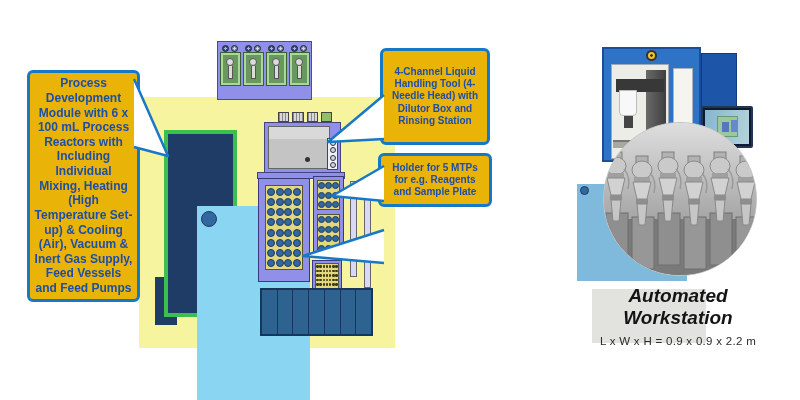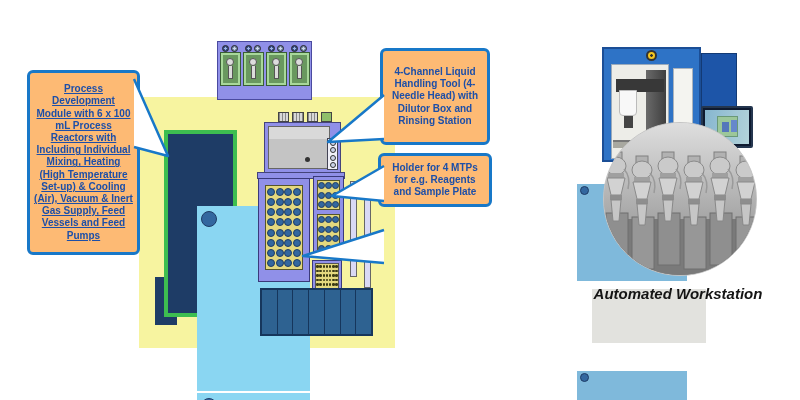--- a/index.html
+++ b/index.html
@@ -77,24 +77,24 @@
   
   #fence { position:absolute; left:260px; top:288px; width:113px; height:48px;
     display:grid; grid-template-columns:repeat(7,1fr); background:#16365C; gap:1px; border:2px solid #16365C; }
   .slat { background:#2E6291; }
 
   .thin-bar { position:absolute; width:7px; background:#D9D9F5; border:1px solid #666; }
   .thin-bar.b1 { left:350px; top:181px; height:96px; }
   .thin-bar.b2 { left:364px; top:196px; height:92px; }
 
   
-  .callout { position:absolute; background:#fdba74; border:3px solid #1878C8; border-radius:6px;
+  .callout { position:absolute; background:#eab308; border:3px solid #1878C8; border-radius:6px;
     color:#1D4FA8; font-weight:bold; text-align:center; display:flex; align-items:center;
     justify-content:center; padding:3px 4px; line-height:1.22; z-index:5; }
-  .c1 { left:27px; top:70px; width:113px; height:185px; font-size:10px;text-decoration:underline; }
+  .c1 { left:27px; top:70px; width:113px; height:232px; font-size:12px; }
   .c2 { left:380px; top:48px; width:110px; height:97px; font-size:10px; }
   .c3 { left:378px; top:153px; width:114px; height:54px; font-size:10px; }
   .c4 { left:378px; top:218px; width:111px; height:54px; font-size:10px; }
   .tails { position:absolute; left:0; top:0; z-index:6; pointer-events:none; }
 
   
   .cab-front { position:absolute; left:602px; top:47px; width:99px; height:115px;
     background:#2E73C6; border:2px solid #1B4E96; }
   .cab-side { position:absolute; left:701px; top:53px; width:36px; height:103px;
     background:#1D55A8; border:1px solid #133A75; }
@@ -119,21 +119,21 @@
     background:#9CC79A; border:1px solid #6A9977; }
   .scr-blue { position:absolute; left:38%; top:34%; width:16%; height:30%; background:#5577BB; }
   .scr-blue2 { position:absolute; left:58%; top:30%; width:14%; height:36%; background:#6688CC; }
   .photo-circle { position:absolute; left:603px; top:122px; width:154px; height:154px;
     border-radius:50%; overflow:hidden; border:1px solid #C4C4C4;
     background:linear-gradient(#DCDCDC,#8C8C8C); }
 
   
   .caption { position:absolute; left:578px; top:284px; width:200px; text-align:center; }
   .p-name { color:#7E57A9; font-style:italic; font-weight:bold; font-size:16.5px; letter-spacing:.4px; }
-  .p-sub  { color:#141414; font-style:italic; font-weight:bold; font-size:15px; margin-top:1px; }
+  .p-sub  { color:#141414; font-style:italic; font-weight:bold; font-size:19px; margin-top:1px; }
   .p-dim  { color:#2B2B2B; font-size:11.5px; margin-top:6px; letter-spacing:.3px; }
 </style>
 </head>
 <body>
 
 <div id="stage">
 
   <div class="deck"></div>
 
   <div class="top-module" id="pumps">
@@ -358,21 +358,21 @@
       <div class="slat"></div>
       <div class="slat"></div>
       <div class="slat"></div>
     </div>
 
   <div class="thin-bar b1"></div>
   <div class="thin-bar b2"></div>
 
   <div class="callout c1">Process Development Module with 6 x 100 mL Process Reactors with Including Individual Mixing, Heating (High Temperature Set-up) &amp; Cooling (Air), Vacuum &amp; Inert Gas Supply, Feed Vessels and Feed Pumps</div>
   <div class="callout c2">4-Channel Liquid Handling Tool (4-Needle Head) with Dilutor Box and Rinsing Station</div>
-  <div class="callout c3">Holder for 4 MTPs for e.g. Reagents and Sample Plate</div>
+  <div class="callout c3">Holder for 5 MTPs for e.g. Reagents and Sample Plate</div>
 
   <svg class="tails" width="800" height="400" viewBox="0 0 800 400">
     <polygon points="134,79 168,156 134,147" fill="#ffffff"></polygon>
     <path d="M134,79 L168,156 L134,147" fill="none" stroke="#1878C8" stroke-width="2.5" stroke-linejoin="round"></path>
     <polygon points="384,95 328,142 384,139" fill="#ffffff"></polygon>
     <path d="M384,95 L328,142 L384,139" fill="none" stroke="#1878C8" stroke-width="2.5" stroke-linejoin="round"></path>
     <polygon points="384,166 332,196 384,201" fill="#ffffff"></polygon>
     <path d="M384,166 L332,196 L384,201" fill="none" stroke="#1878C8" stroke-width="2.5" stroke-linejoin="round"></path>
     <polygon points="384,230 303,256 384,263" fill="#ffffff"></polygon>
     <path d="M384,230 L303,256 L384,263" fill="none" stroke="#1878C8" stroke-width="2.5" stroke-linejoin="round"></path>
@@ -425,15 +425,16 @@
       <use href="#vessel" x="27" y="6"></use>
       <use href="#vessel" x="53" y="2"></use>
       <use href="#vessel" x="79" y="6"></use>
       <use href="#vessel" x="105" y="2"></use>
       <use href="#vessel" x="131" y="6"></use>
     </svg>
   </div>
 
   <div class="caption">
     <div class="p-sub">Automated Workstation</div>
+    <div class="p-dim">L x W x H = 0.9 x 0.9 x 2.2 m</div>
   </div>
 
 </div>
 
 </body></html>

